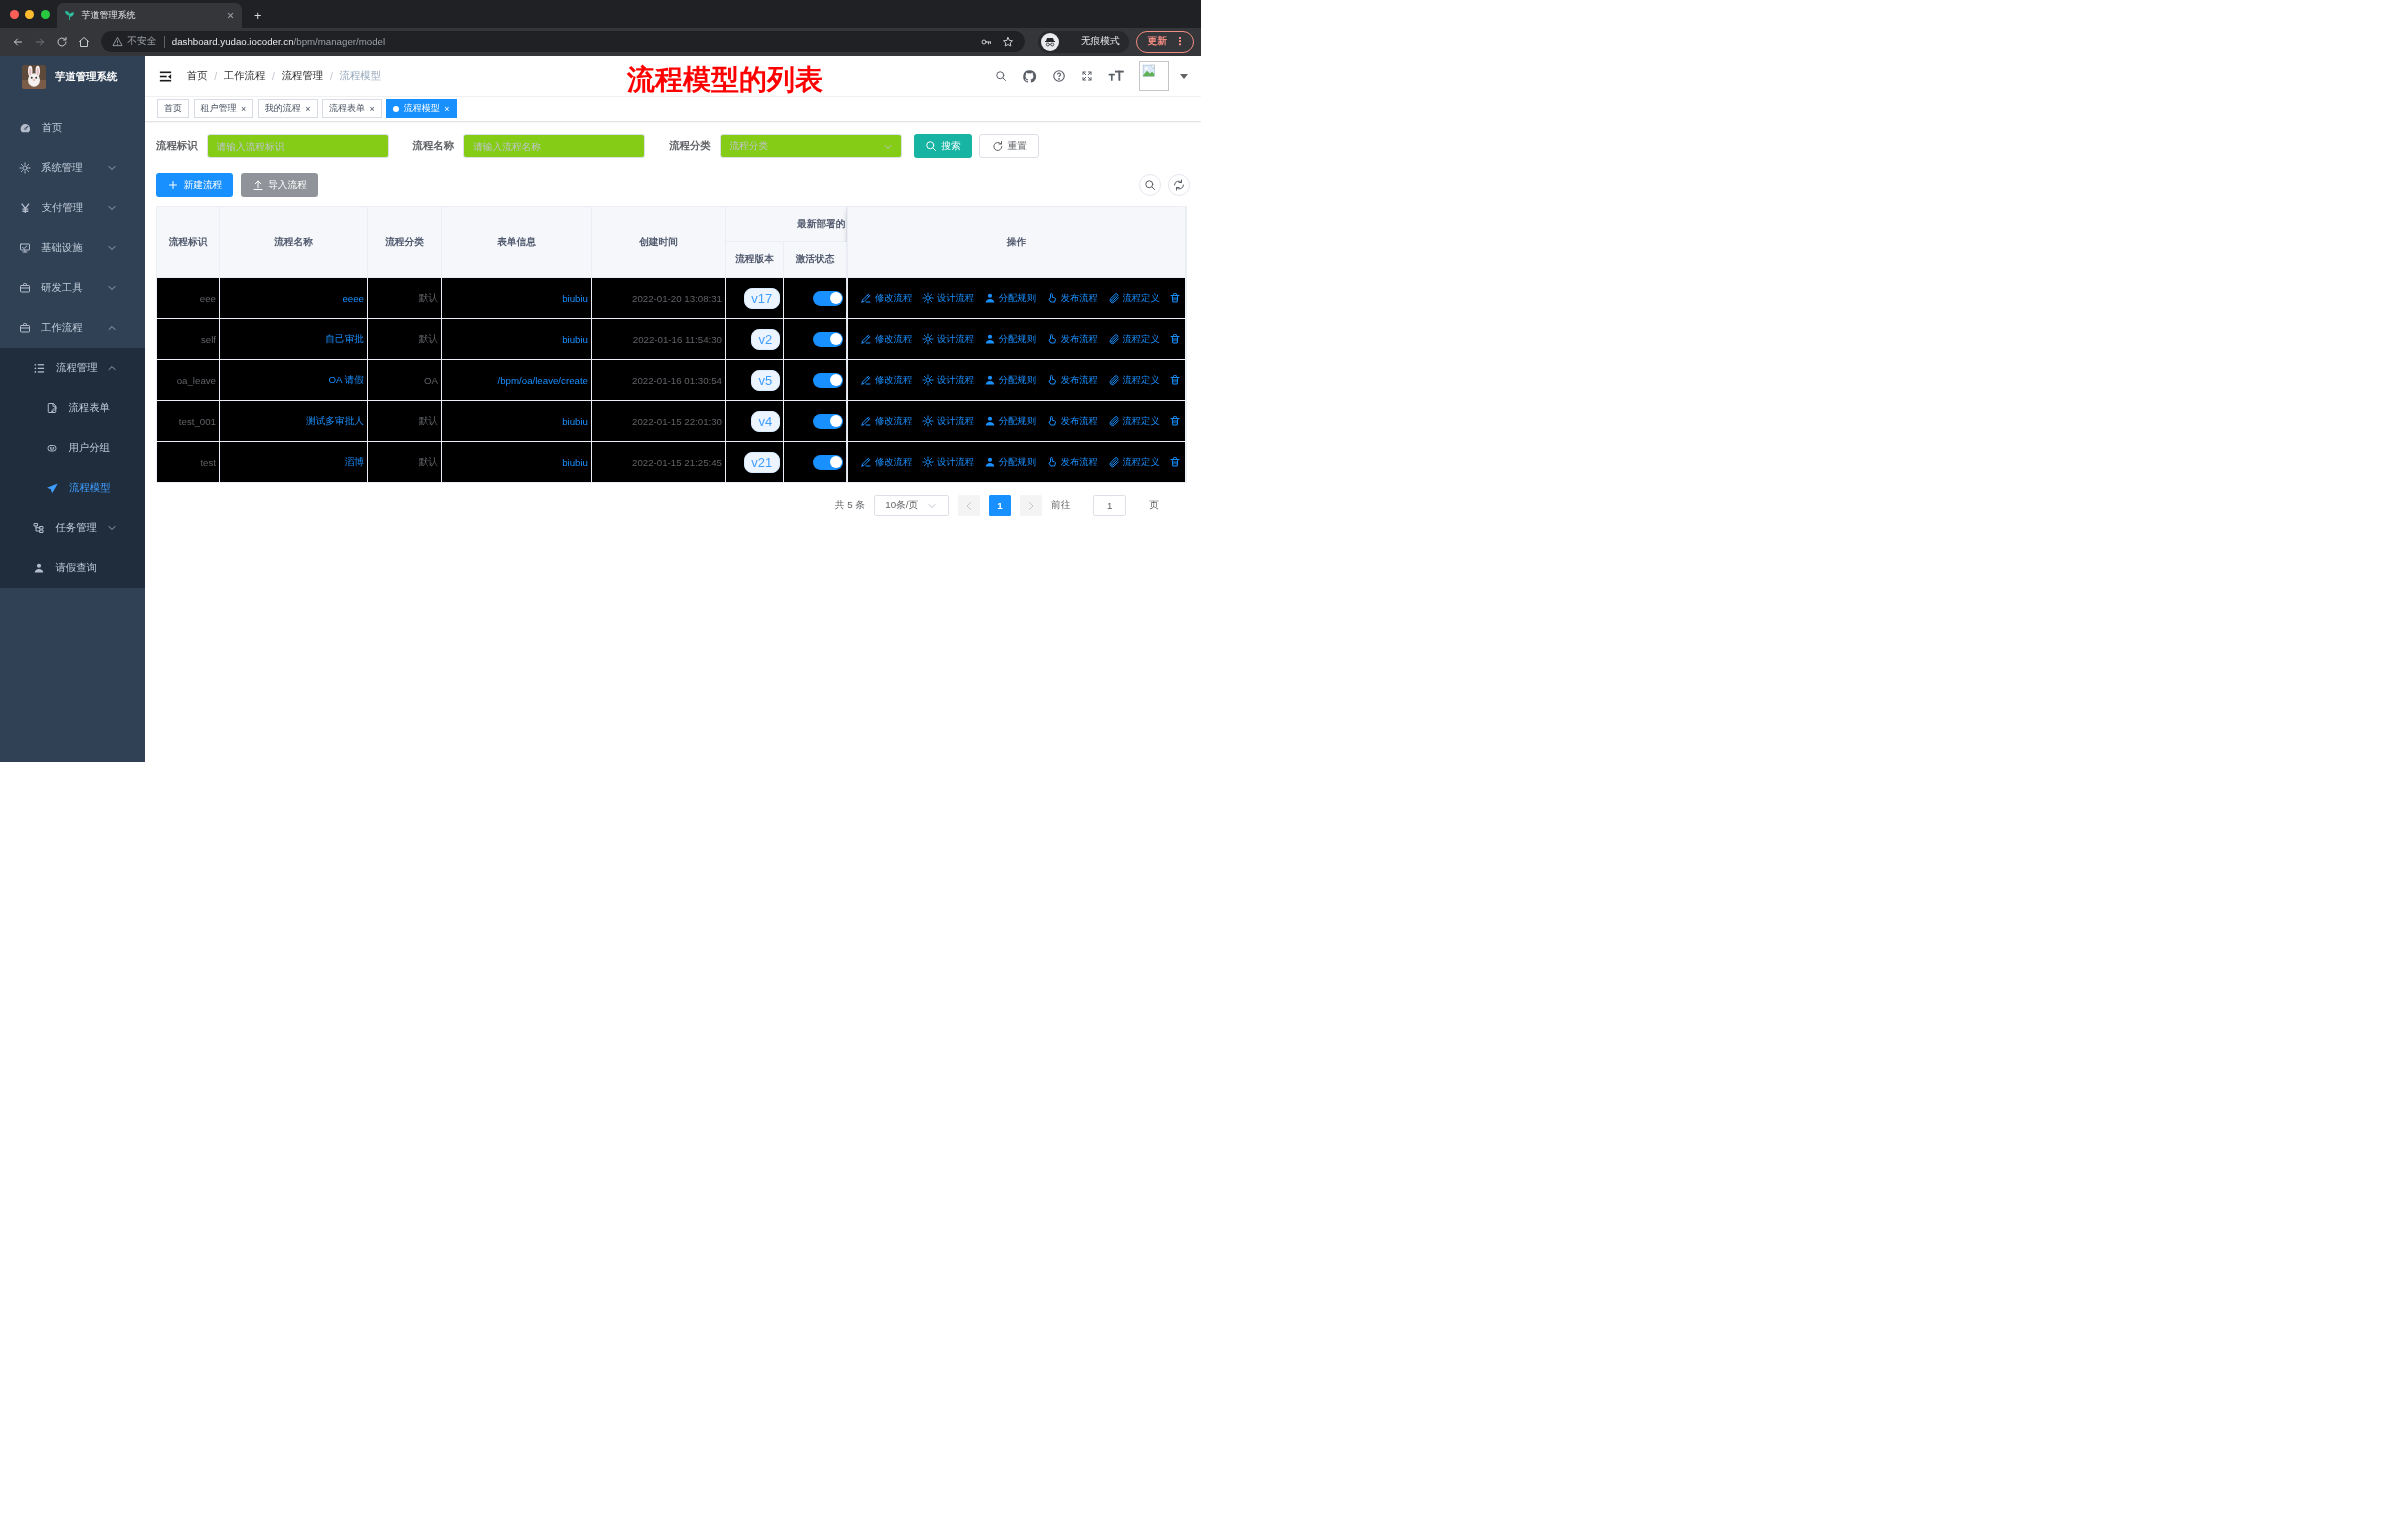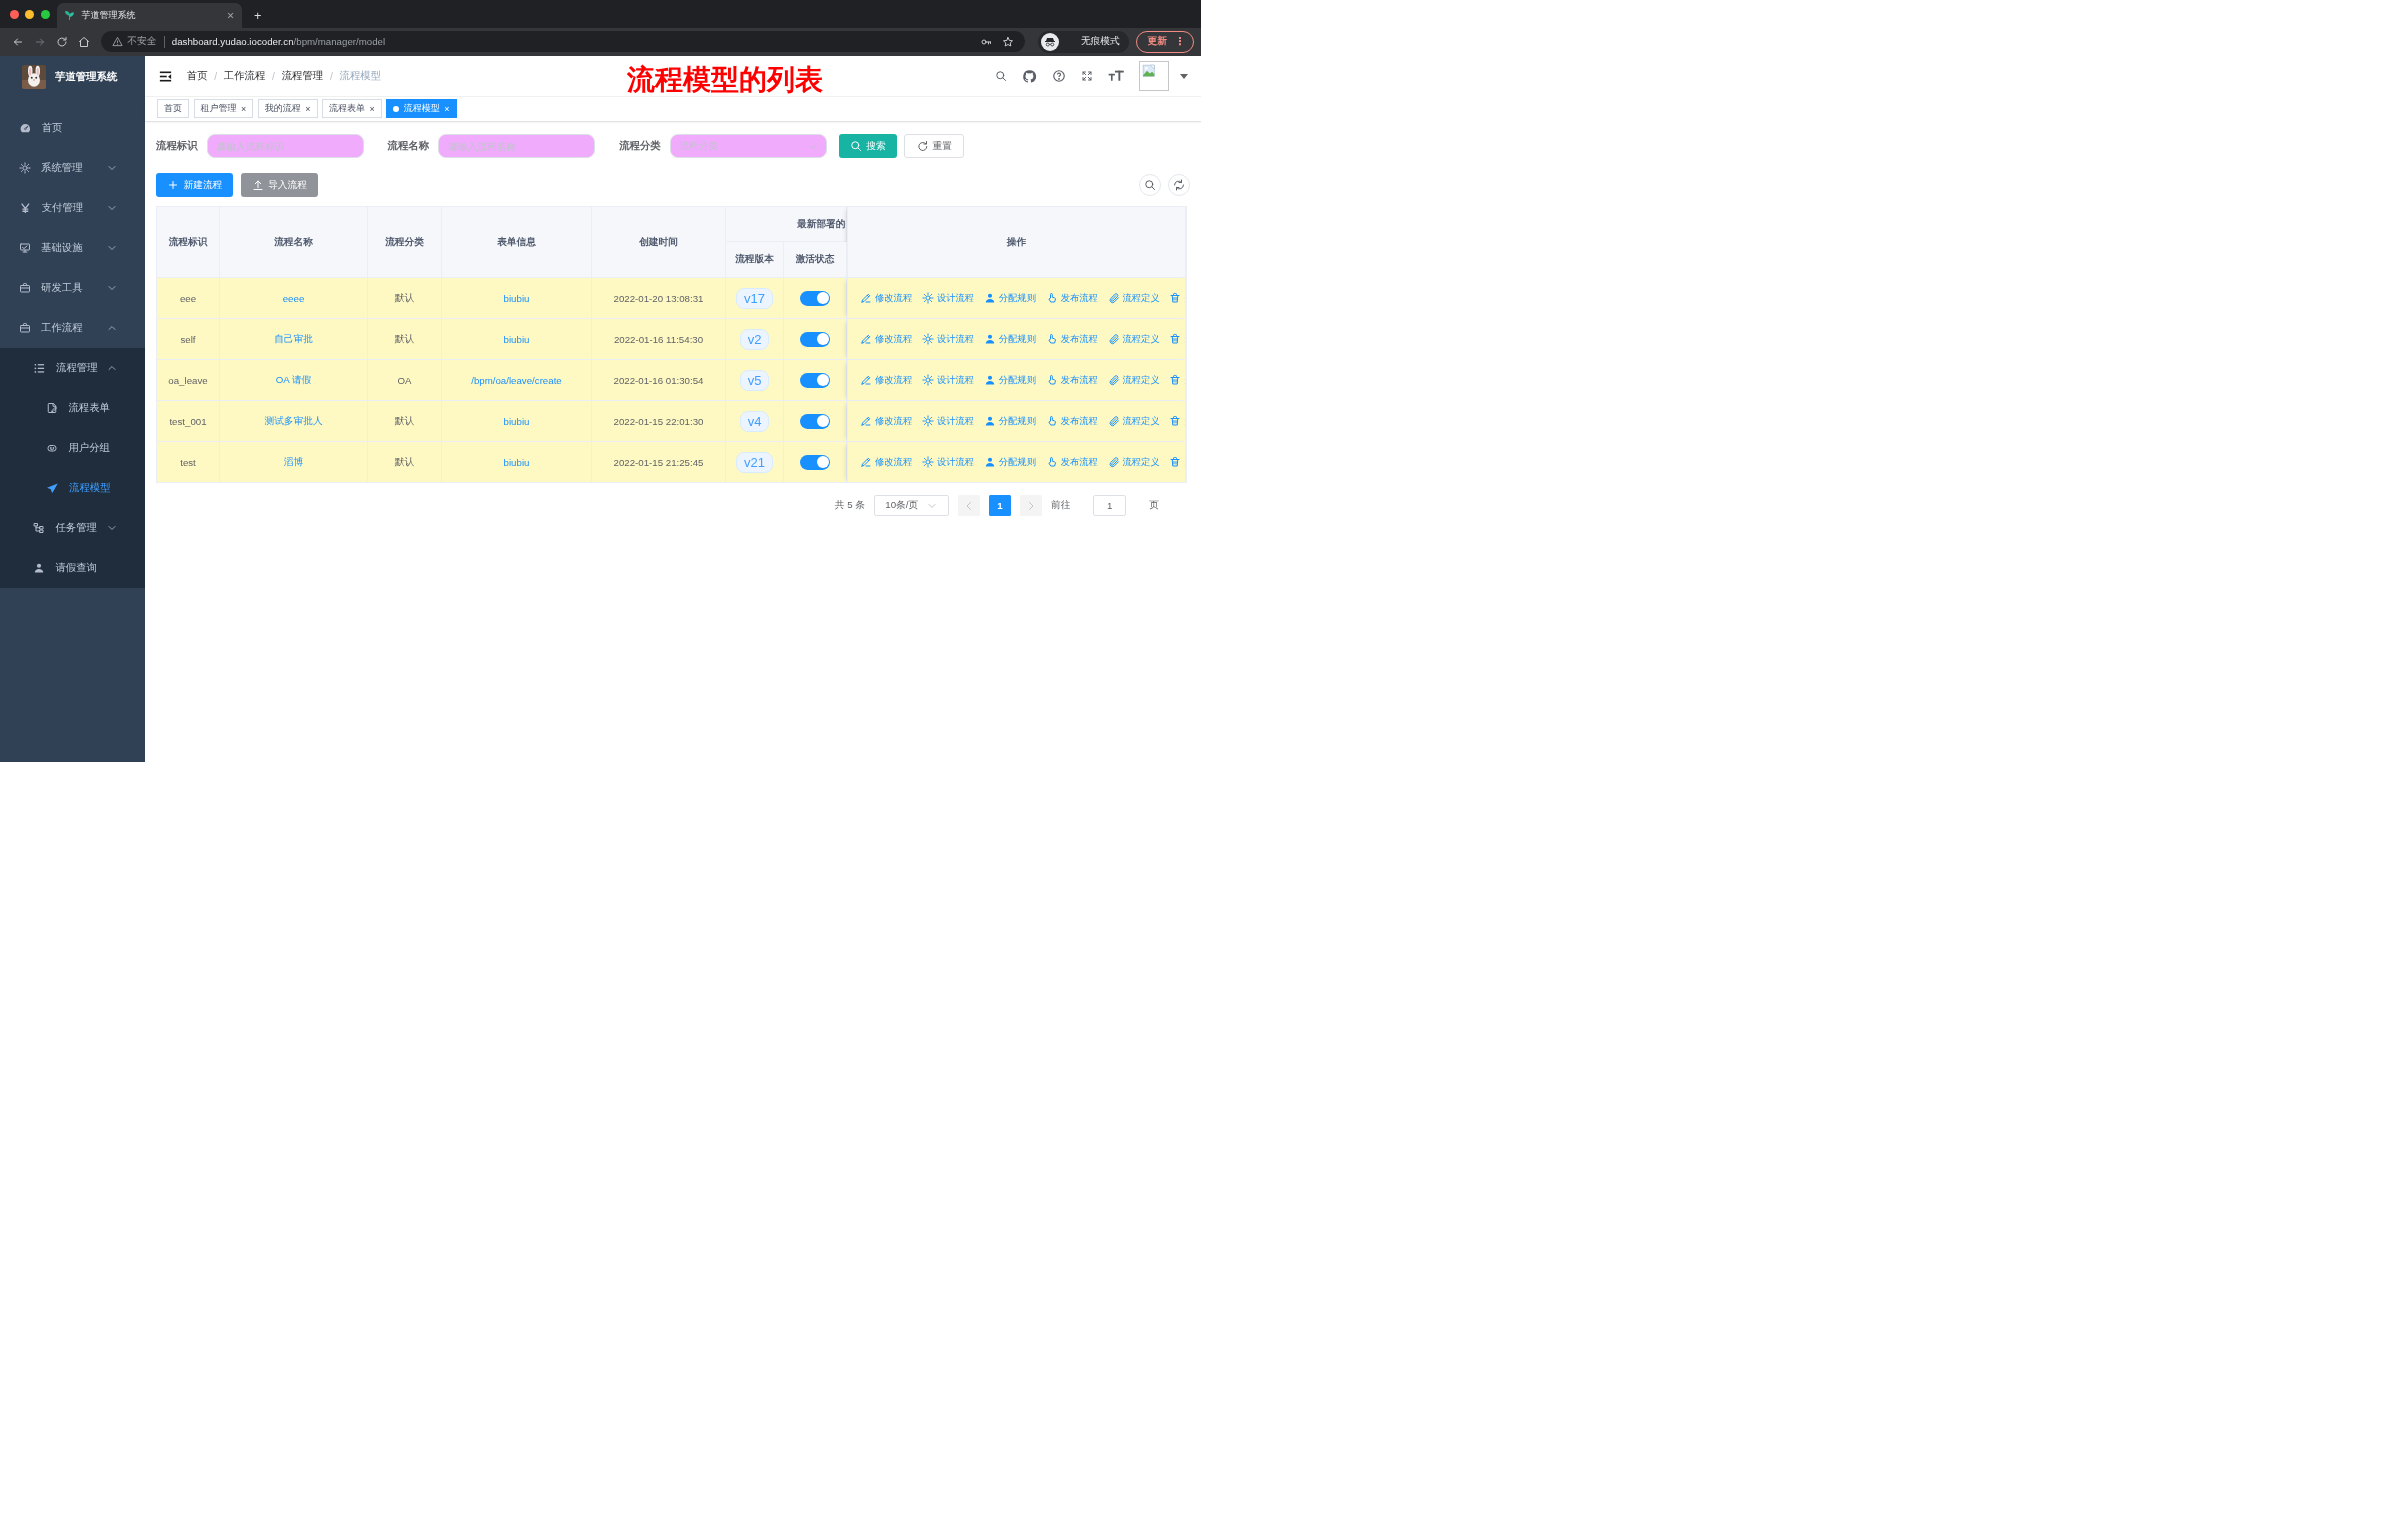--- a/index.html
+++ b/index.html
@@ -81,22 +81,22 @@
   .tag { height:19.4px; border:0.7px solid #d8dce5; background:#fff; color:#495060; font-size:9px;
     display:inline-flex; align-items:center; gap:4.5px; padding:0 6px; cursor:pointer; }
   .tag .x { font-size:9px; color:inherit; }
   .tag.active { background:#1890ff; border-color:#1890ff; color:#fff; }
   .tag .dot { width:6px; height:6px; border-radius:50%; background:#fff; }
 
   
   .content { padding:12.7px 11px; position:relative; flex:1; }
   .filter-row { display:flex; align-items:center; margin-bottom:15px; }
   .f-label { font-size:10.4px; font-weight:bold; color:#606266; margin-right:9px; white-space:nowrap; }
-  .f-input, .f-select { width:157px; height:24px; border:0.7px solid #dcdfe6; border-radius:8px;
-    padding:0 9px; font-size:9.7px; color:#606266; outline:none; background:#f0abfc;
+  .f-input, .f-select { width:182px; height:24px; border:0.7px solid #dcdfe6; border-radius:3px;
+    padding:0 9px; font-size:9.7px; color:#606266; outline:none; background:#84cc16;
     font-family:"Liberation Sans","DejaVu Sans",sans-serif; }
   .f-input::placeholder { color:#c0c4cc; }
   .f-group { display:flex; align-items:center; margin-right:24px; }
   .sel-wrap { position:relative; }
   .sel-wrap .chev { position:absolute; right:7.4px; top:6.7px; color:#c0c4cc; pointer-events:none; }
   .sel-ph { position:absolute; left:9.7px; top:6px; font-size:9.7px; color:#c0c4cc; pointer-events:none; }
   .btn { height:24px; border:none; border-radius:3px; font-size:9.7px; display:inline-flex;
     align-items:center; gap:4.5px; padding:0 11px; cursor:pointer;
     font-family:"Liberation Sans","DejaVu Sans",sans-serif; }
   .btn-search { background:#17b3a3; color:#fff; margin-left:0; }
@@ -110,22 +110,22 @@
 
   
   table.grid { border-collapse:separate; border-spacing:0; table-layout:fixed; width:1030px;
     border:0.7px solid #ebeef5; border-bottom:none; }
   .grid th { background:#f5f7fa; color:#515a6e; font-size:9.7px; font-weight:bold;
     border-right:0.7px solid #ebeef5; border-bottom:0.7px solid #ebeef5; text-align:center; }
   .grid tr.h1 th { height:34px; }
   .grid tr.h1 th[rowspan] { height:71px; }
   .grid tr.h2 th { height:36px; }
   .grid th.group { overflow:hidden; white-space:nowrap; text-align:right; padding-left:71px; }
-  .grid td { background:#fef9c3; height:41px; border-right:0.7px solid #ebeef5; border-bottom:0.7px solid #ebeef5;
-    text-align:center; font-size:9.7px; color:#606266; padding:0 3px; overflow:hidden; }
+  .grid td { background:#000000; height:41px; border-right:0.7px solid #ebeef5; border-bottom:0.7px solid #ebeef5;
+    text-align:right; font-size:9.7px; color:#606266; padding:0 3px; overflow:hidden; }
   .grid a { color:#1890ff; text-decoration:none; cursor:pointer; }
   .vtag { display:inline-block; background:#ecf5ff; border:0.7px solid #d9ecff; color:#409eff;
     font-size:13px; border-radius:8px; padding:2.2px 6.7px; cursor:pointer; }
   .toggle { display:inline-block; width:30px; height:15px; border-radius:7.4px; background:#1890ff;
     position:relative; cursor:pointer; vertical-align:middle; }
   .toggle .knob { position:absolute; right:1.5px; top:1.5px; width:12px; height:12px; border-radius:50%; background:#fff; }
   td.op, th.op { border-left:0.7px solid #ebeef5; box-shadow:-4.5px 0 4.5px -3px rgba(0,0,0,.12); }
   .actions { display:flex; align-items:center; gap:9.7px; padding-left:9px; white-space:nowrap; }
   .act { display:inline-flex; align-items:center; gap:3px; font-size:9.3px; color:#1890ff; cursor:pointer; }
 

